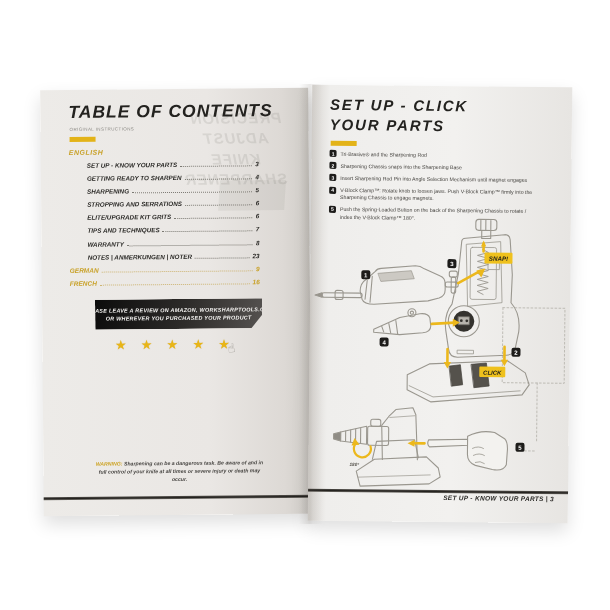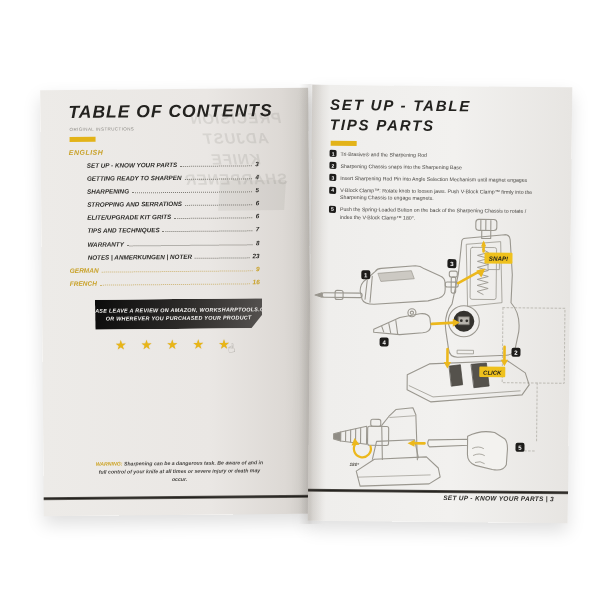--- a/index.html
+++ b/index.html
@@ -144,22 +144,22 @@
 
     <div class="warning">
       <span class="w-pre">WARNING:</span><span> Sharpening can be a dangerous task. Be aware of and in full control of your knife at all times or severe injury or death may occur.</span>
     </div>
 
     <div class="edge-rule lp-rule"></div>
   </div>
 
   <div class="page page-right">
     <div class="rp-title">
-      <div>SET UP - TABLE</div>
-      <div>TIPS PARTS</div>
+      <div>SET UP - CLICK</div>
+      <div>YOUR PARTS</div>
     </div>
     <div class="bar rp-bar"></div>
 
     <div class="steps">
       <div class="step">
         <span class="step-num">1</span>
         <span class="step-text">Tri-Brasive® and the Sharpening Rod</span>
       </div>
       <div class="step">
         <span class="step-num">2</span>

